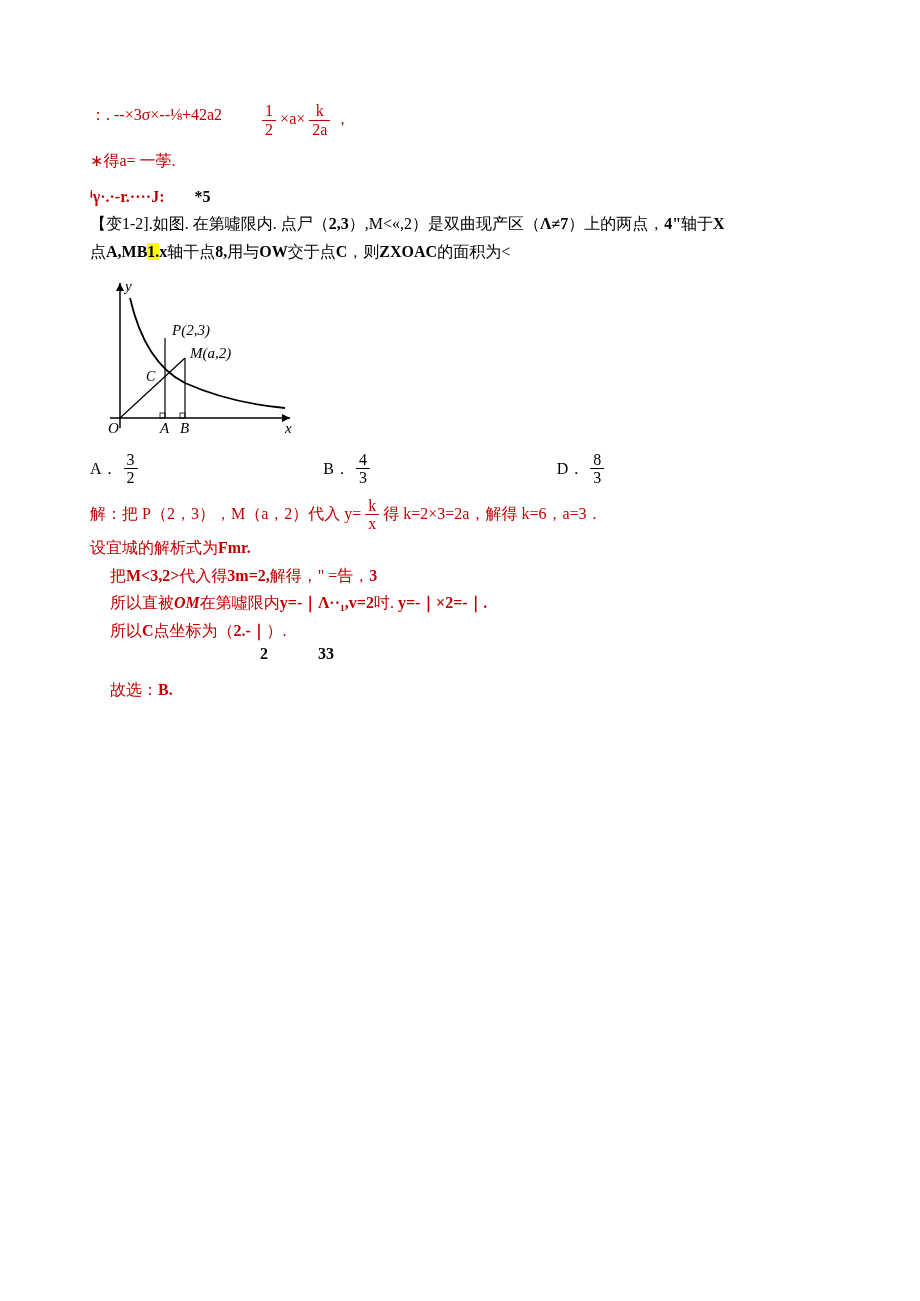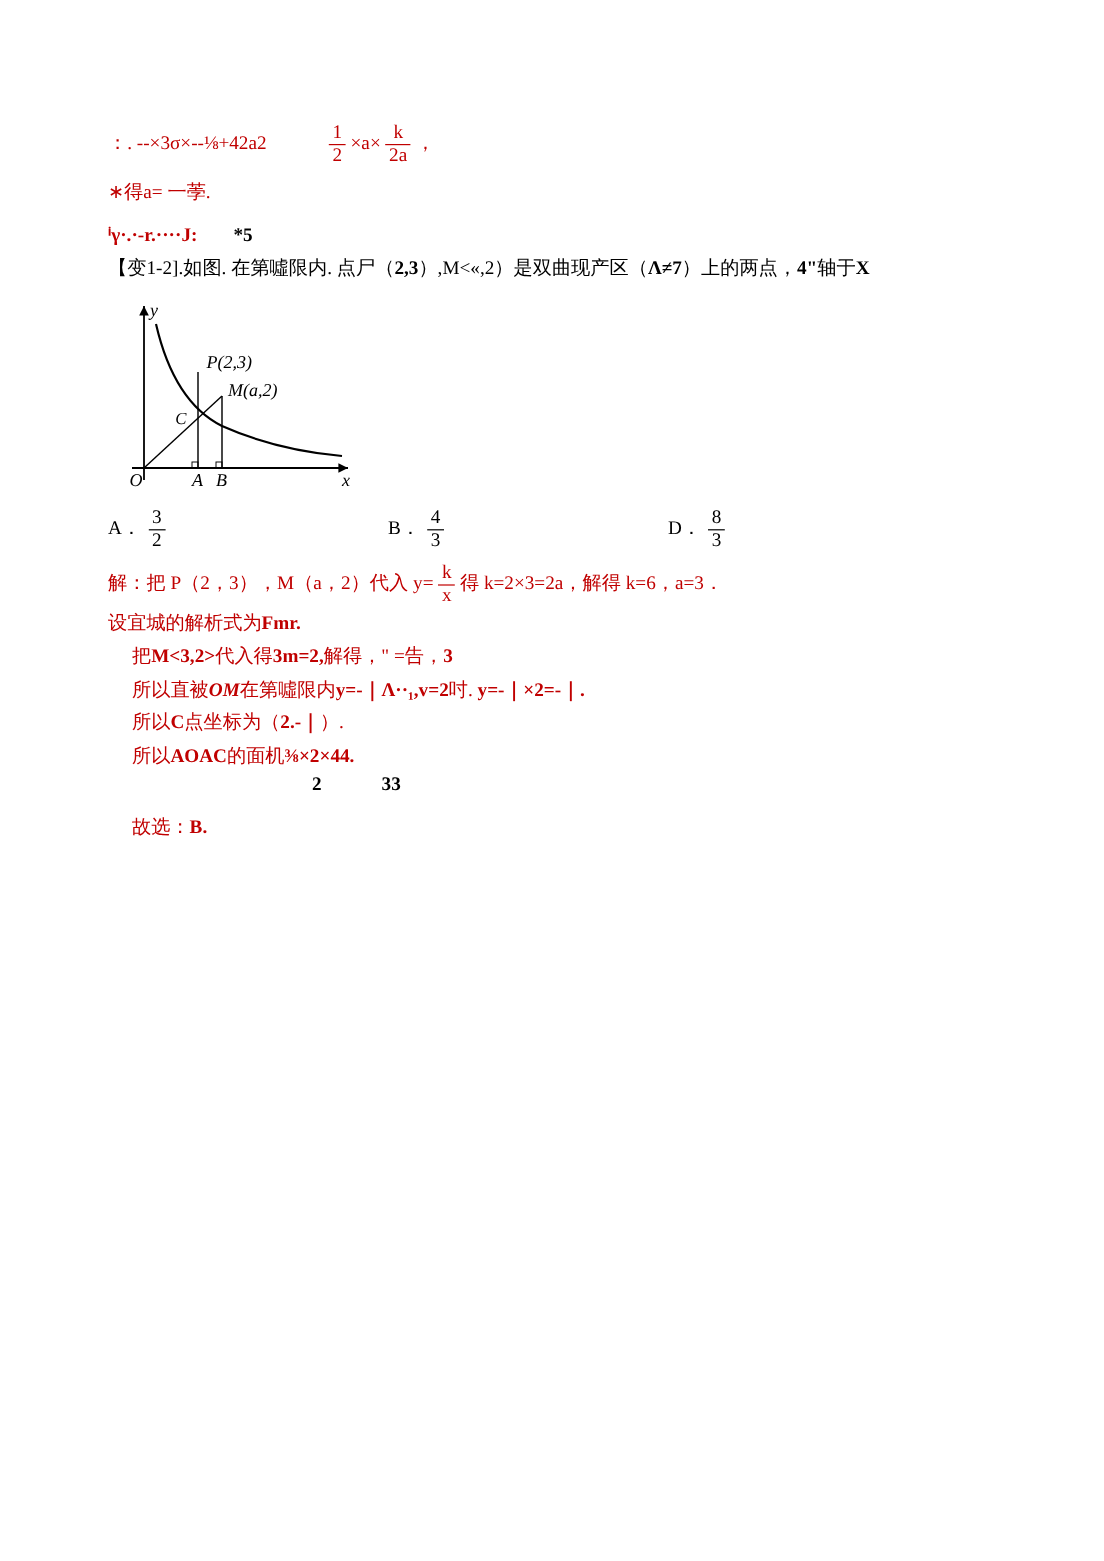--- a/index.html
+++ b/index.html
@@ -23,21 +23,21 @@
   .indent { padding-left: 20px; }
   .frac {
     display: inline-block;
     vertical-align: middle;
     text-align: center;
     font-size: 16px;
     line-height: 1.1;
   }
   .frac .num { display: block; border-bottom: 1px solid currentColor; padding: 0 3px; }
   .frac .den { display: block; padding: 0 3px; }
-  .eq-row { display: flex; align-items: center; gap: 52px; }
+  .eq-row { display: flex; gap: 40px; }
   .hl { background: #ffff00; }
   .graph {
     width: 210px;
     height: 170px;
     position: relative;
     margin: 8px 0;
   }
   .graph svg { width: 100%; height: 100%; }
   .options {
     display: flex;
@@ -71,20 +71,23 @@
 
   <div class="line red gap-top">∗得a= 一荸.</div>
 
   <div class="line red gap-top" style="display:flex;gap:30px;">
     <span class="bold">ⁱγ·.·-r.····J:</span>
     <span class="bold black">*5</span>
   </div>
 
   <div class="line black">
     <span>【变1-2].</span><span>如图. 在第噓限内. 点尸（</span><span class="bold">2,3</span><span>）,M&lt;«,2）是双曲现产区（</span><span class="bold">Λ≠7</span><span>）上的两点，</span><span class="bold">4"</span><span>轴于</span><span class="bold">X</span>
+  </div>
+  <div class="line black">
+    <span>点</span><span class="bold">A,MB</span><span class="hl bold">1.</span><span class="bold">x</span><span>轴干点</span><span class="bold">8,</span><span>用与</span><span class="bold">OW</span><span>交于点</span><span class="bold">C</span><span>，则</span><span class="bold">ZXOAC</span><span>的面积为&lt;</span>
   </div>
 
   <div class="graph">
     <svg viewBox="0 0 210 170">
       <line x1="20" y1="145" x2="200" y2="145" stroke="#000" stroke-width="1.5"></line>
       <polygon points="200,145 192,141 192,149" fill="#000"></polygon>
       <line x1="30" y1="155" x2="30" y2="10" stroke="#000" stroke-width="1.5"></line>
       <polygon points="30,10 26,18 34,18" fill="#000"></polygon>
       <path d="M 40 25 Q 55 90 95 110 Q 140 130 195 135" stroke="#000" stroke-width="1.8" fill="none"></path>
       <line x1="75" y1="145" x2="75" y2="65" stroke="#000" stroke-width="1.2"></line>
@@ -145,23 +148,20 @@
   </div>
 
   <div class="line red indent">
     <span>所以直被</span><span class="bold" style="font-style:italic">OM</span><span>在第噓限内</span><span class="bold">y=-｜Λ··₁,v=2</span><span>吋. </span><span class="bold">y=-｜×2=-｜.</span>
   </div>
 
   <div class="line red indent">
     <span>所以</span><span class="bold">C</span><span>点坐标为（</span><span class="bold">2.-｜</span><span>）.</span>
   </div>
 
-  <div class="line red indent">
-    <span>所以</span><span class="bold">AOAC</span><span>的面机</span><span class="bold">⅜×2×44.</span>
-  </div>
   <div class="line bold black" style="padding-left:170px;display:flex;gap:50px;margin-top:-4px;">
     <span>2</span>
     <span>33</span>
   </div>
 
   <div class="line red indent gap-top">
     <span>故选：</span><span class="bold">B.</span>
   </div>
 
 </div>

